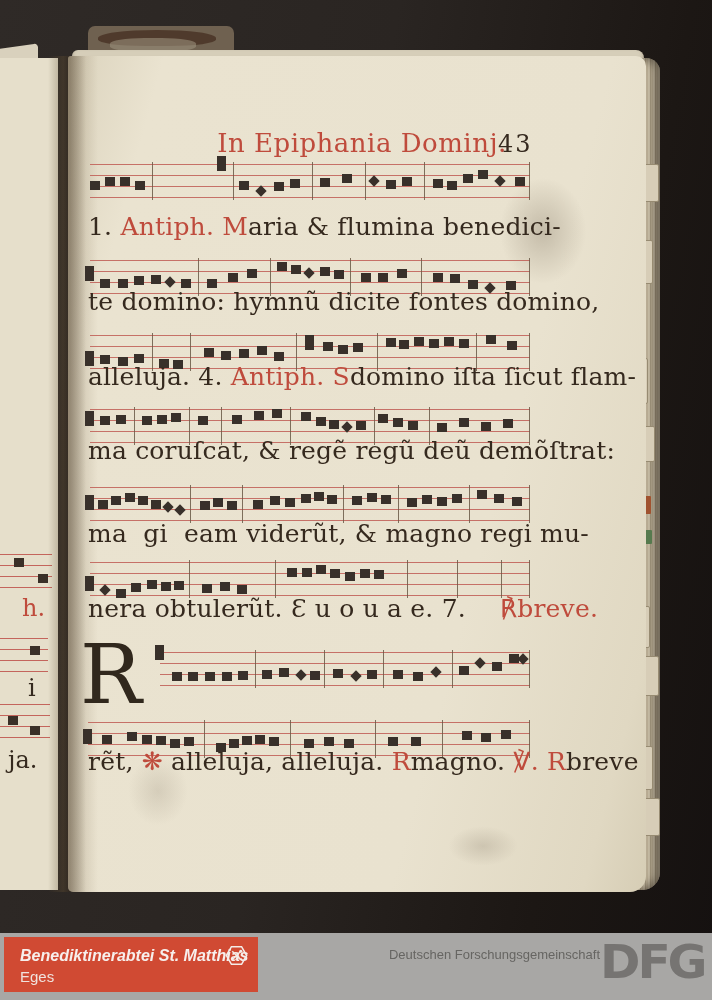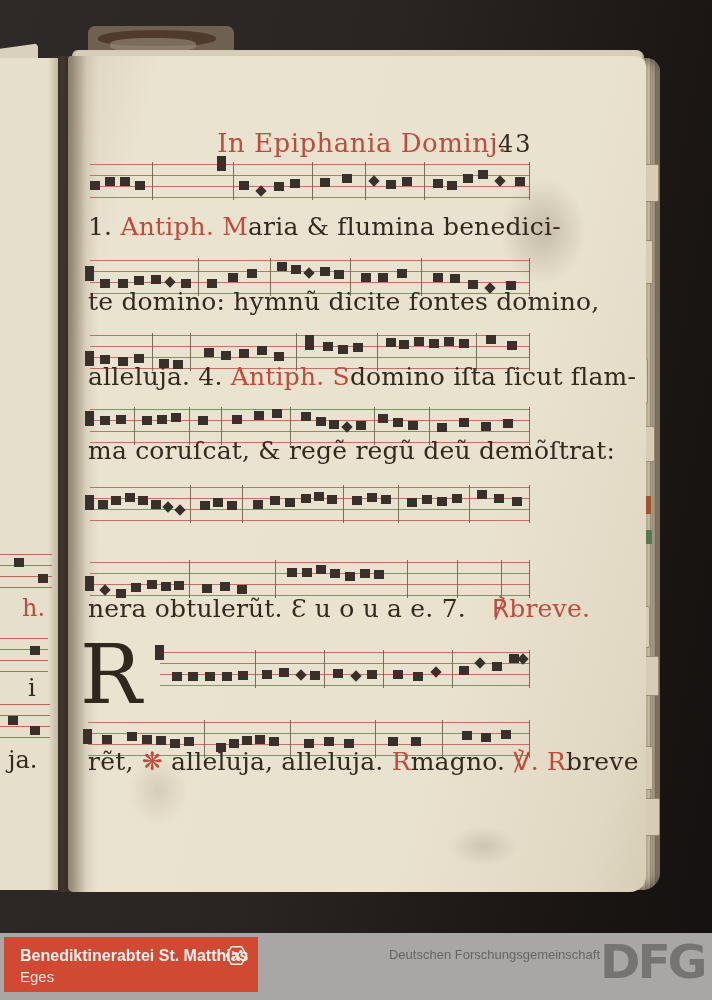--- a/index.html
+++ b/index.html
@@ -40,34 +40,34 @@
   .fe-tab{position:absolute;background:#d7cdb7;border:1px solid #978b72;border-radius:2px;}
   .fe-mark{position:absolute;border-radius:1px;}
   
   .heading{position:absolute;left:118px;top:72px;width:352px;text-align:center;
            font-family:"DejaVu Serif",serif;font-size:26px;color:var(--rubric);letter-spacing:.5px;}
   .pagenum{position:absolute;left:430px;top:74px;font-family:"DejaVu Serif",serif;font-size:24px;
            color:var(--ink);letter-spacing:2px;}
   .text-line{position:absolute;white-space:nowrap;font-family:"DejaVu Serif","DejaVu Sans",serif;
            font-size:25px;color:var(--ink);letter-spacing:.2px;}
   .text-line .rubric{color:var(--rubric);}
-  .text-line .gap{margin-left:26px;}
+  .text-line .gap{margin-left:34px;}
   .dropcap{position:absolute;left:12px;top:584px;font-family:"DejaVu Serif",serif;font-size:82px;
            line-height:.85;color:#31281d;}
   
   .staff{position:absolute;height:34px;}
   .staff-line{position:absolute;left:0;width:100%;height:1px;background:var(--staffline);opacity:.9;}
   .note{position:absolute;width:10px;height:9px;background:var(--note);}
   .note.diamond{width:8px;height:8px;transform:rotate(45deg);}
   .note.clefpart{width:9px;height:8px;}
   .bar{position:absolute;top:-2px;width:1px;height:38px;background:#6a5947;opacity:.85;}
   
   .footer-bar{position:absolute;left:0;top:933px;width:712px;height:67px;background:#a8a7a5;z-index:10;}
   .banner{position:absolute;left:4px;top:4px;width:254px;height:55px;background:#d04a33;}
-  .banner .name{position:absolute;left:16px;top:10px;font-size:16px;font-weight:bold;color:#f7efec;}
+  .banner .name{position:absolute;left:16px;top:10px;font-size:16px;font-weight:bold;color:#f7efec;font-style:italic;}
   .banner .city{position:absolute;left:16px;top:31px;font-size:15px;color:#f0e2dd;}
   .banner svg{position:absolute;right:8px;top:5px;}
   .funding{position:absolute;right:112px;top:13px;text-align:right;font-size:13px;line-height:17px;color:#666562;}
   .dfg{position:absolute;right:8px;top:8px;font-family:"DejaVu Sans",sans-serif;font-weight:bold;
        font-size:46px;line-height:42px;color:#767472;letter-spacing:-3px;transform:scaleX(1.06);transform-origin:right;}
 </style>
 </head>
 <body>
 
 <div class="screen">
@@ -379,20 +379,21 @@
           <div class="note" style="left: 374.236px; top: 9.2px;"></div>
           <div class="note" style="left: 392.8px; top: 10.85px;"></div>
           <div class="note" style="left: 412.69px; top: 8.1px;"></div>
         </div>
       </div>
 
     <div class="text-line" style="left:20px;top:156px;"><span class="ink">1. </span><span class="rubric">Antiph. </span><span class="rubric">M</span><span class="ink">aria &amp; flumina benedici-</span></div>
     <div class="text-line" style="left:20px;top:231px;"><span class="ink">te domino: hymnũ dicite fontes domino,</span></div>
     <div class="text-line" style="left:20px;top:306px;"><span class="ink">alleluja. 4. </span><span class="rubric">Antiph. </span><span class="rubric">S</span><span class="ink">domino iſta ſicut flam-</span></div>
     <div class="text-line" style="left:20px;top:380px;"><span class="ink">ma coruſcat, &amp; regẽ regũ deũ demõſtrat:</span></div>
+    <div class="text-line" style="left:20px;top:463px;"><span class="ink">ma&nbsp; gi&nbsp; eam viderũt, &amp; magno regi mu-</span></div>
     <div class="text-line" style="left:20px;top:538px;"><span class="ink">nera obtulerũt. Ɛ u o u a e. 7.</span><span class="rubric gap">℟breve.</span></div>
     <div class="text-line" style="left:20px;top:691px;"><span class="ink">rẽt, </span><span class="rubric">❋</span><span class="ink"> alleluja, alleluja. </span><span class="rubric">R</span><span class="ink">magno. </span><span class="rubric">℣.</span><span class="ink"> </span><span class="rubric">R</span><span class="ink">breve</span></div>
 
     <div class="dropcap">R</div>
   </div>
 
   <div class="fore-edge">
     <div class="fe-tab" style="left:36px;top:106px;width:13px;height:36px;"></div>
     <div class="fe-tab" style="left:28px;top:182px;width:15px;height:42px;"></div>
     <div class="fe-tab" style="left:20px;top:214px;width:13px;height:30px;"></div>

